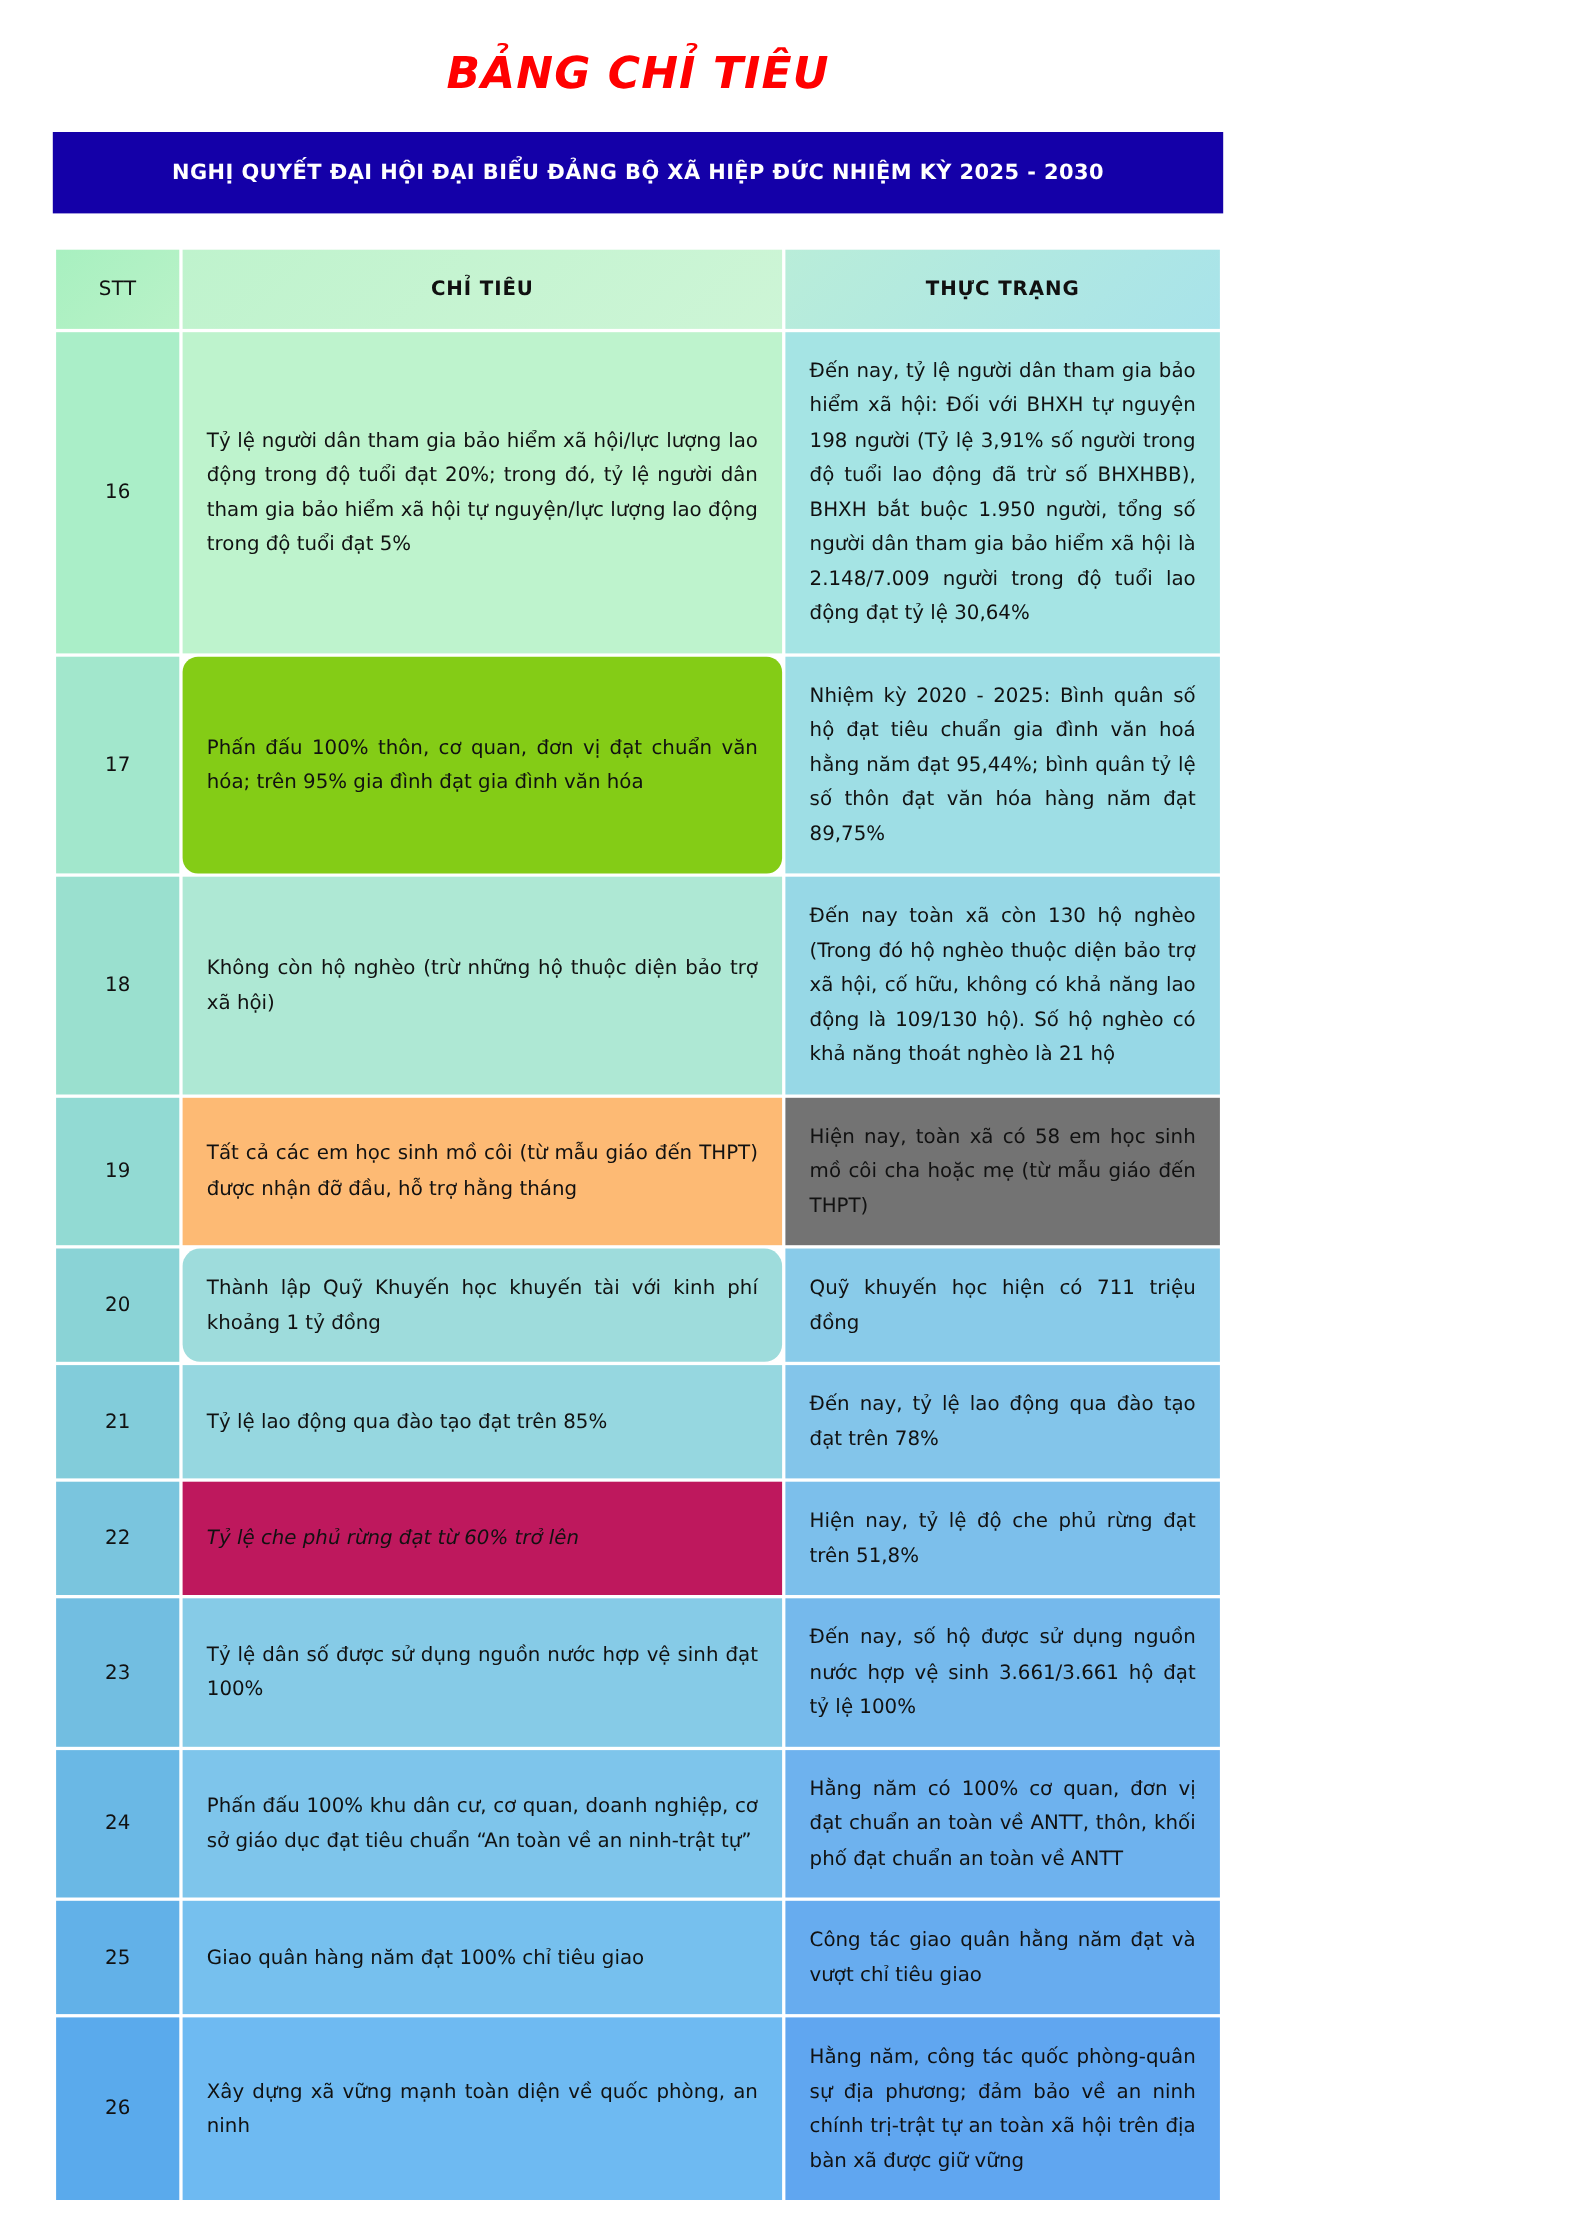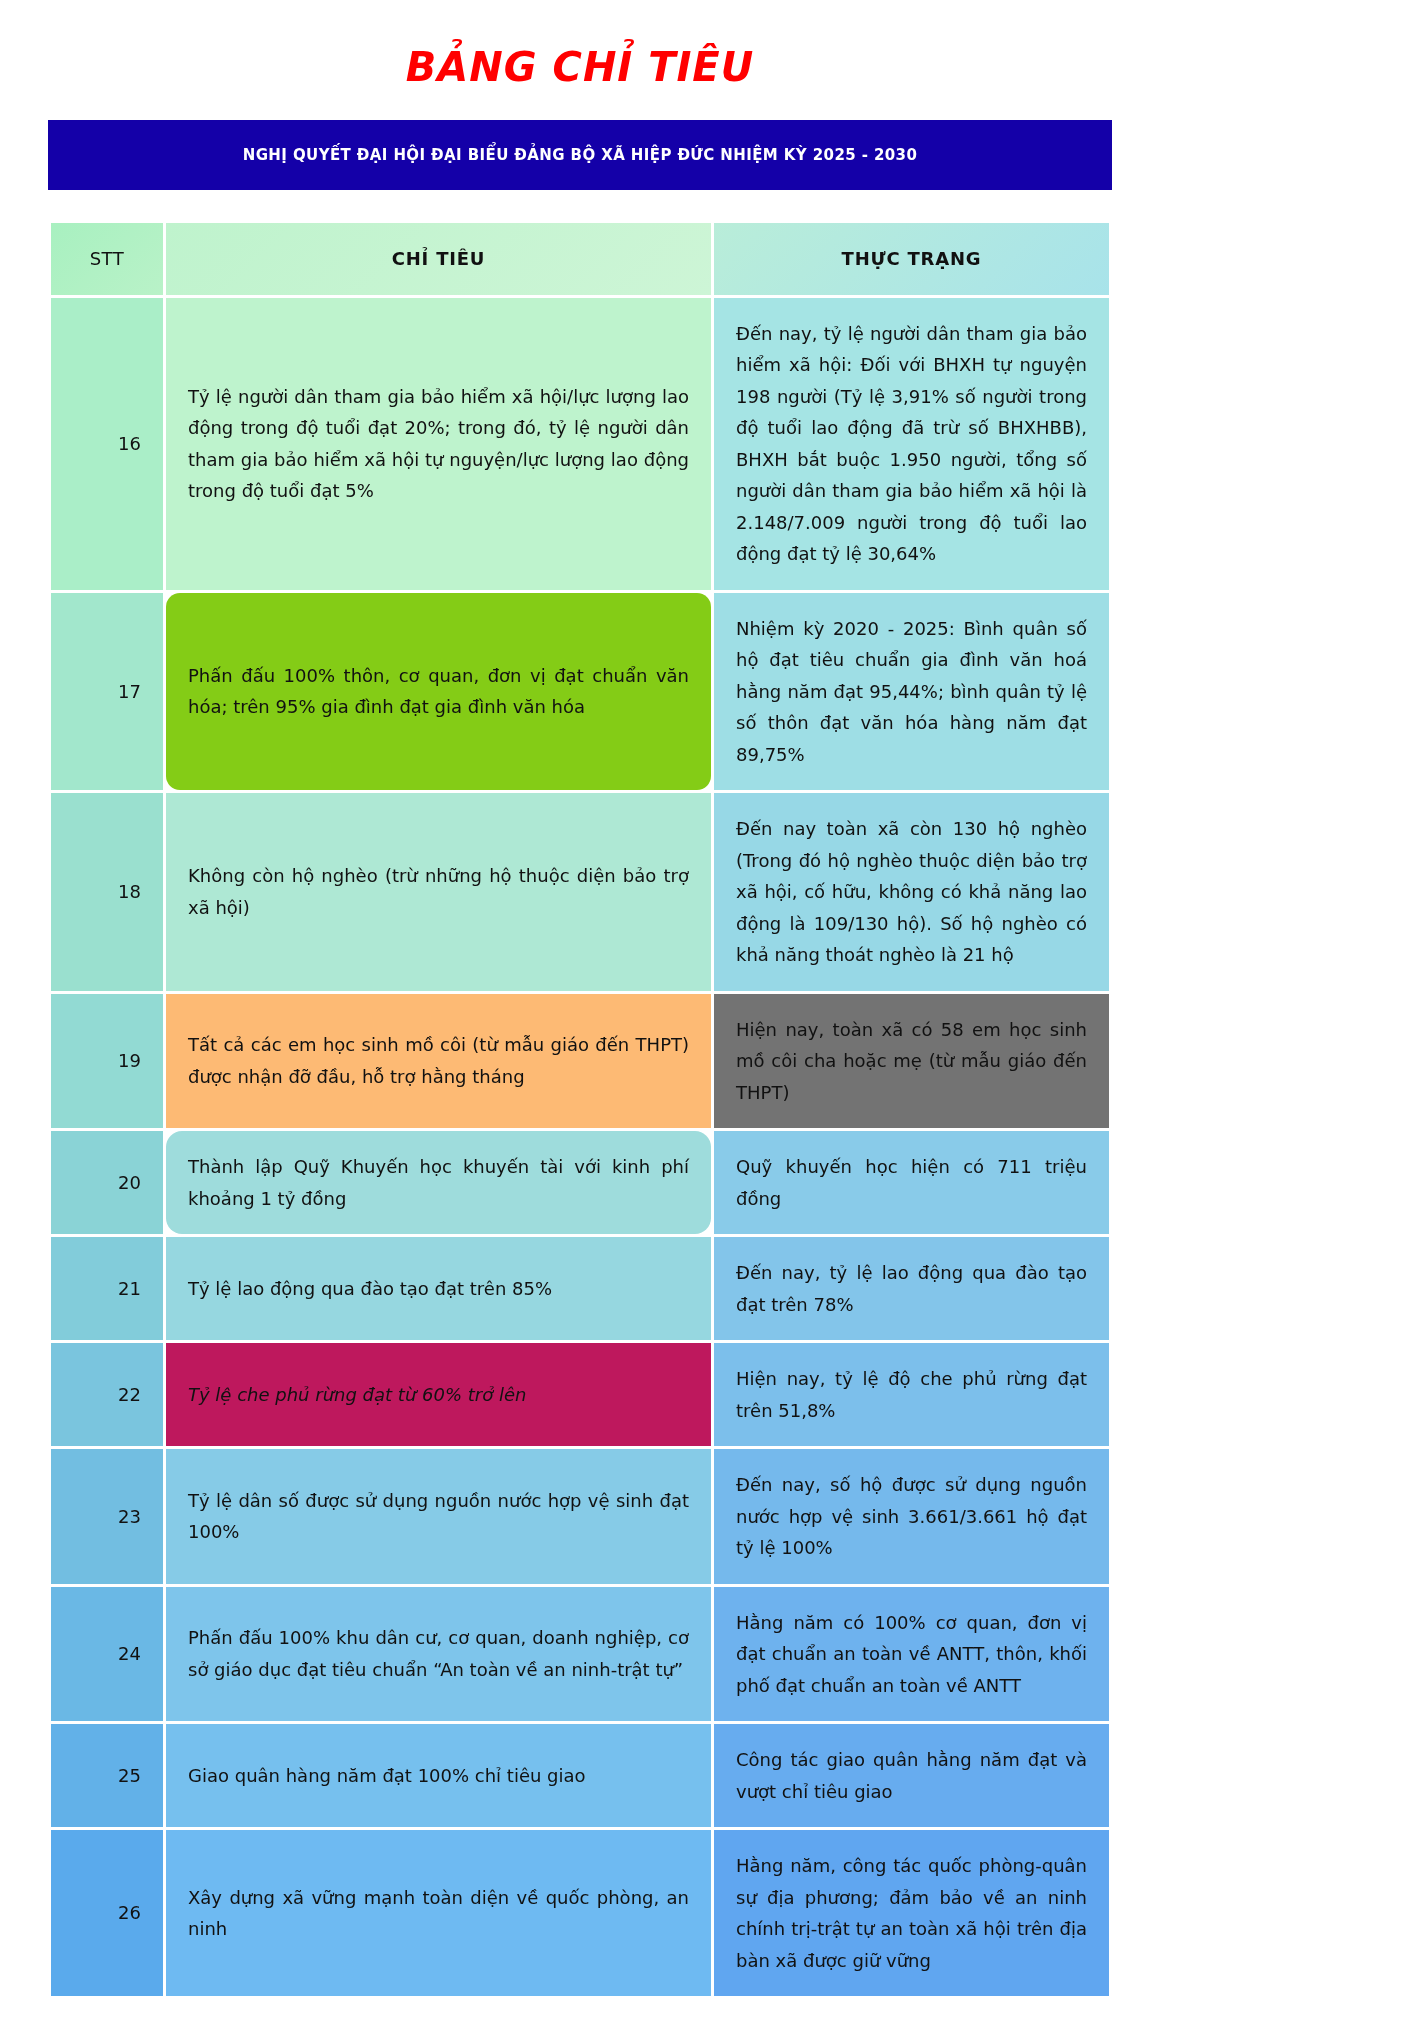--- a/index.html
+++ b/index.html
@@ -30,21 +30,21 @@
     font-style: italic;
     padding-top: 44px;
     padding-bottom: 30px;
     font-family: "DejaVu Sans", sans-serif;
   }
   .banner {
     background: #1400a8;
     color: #ffffff;
     text-align: center;
     font-weight: bold;
-    font-size: 15px;
+    font-size: 19px;
     letter-spacing: 0.4px;
     padding: 26px 10px;
     margin: 0 0 30px 0;
   }
   table.grid {
     width: 100%;
     border-collapse: separate;
     border-spacing: 3px;
     table-layout: fixed;
   }
@@ -74,21 +74,21 @@
     letter-spacing: 0.8px;
     background: linear-gradient(135deg, #bff3cd 0%, #cdf5d6 100%);
   }
   .hdr-sta {
     text-align: center;
     font-size: 19px;
     letter-spacing: 0.8px;
     background: linear-gradient(135deg, #b9edd9 0%, #a8e3ea 100%);
   }
   .cell-stt {
-    text-align: right;
+    text-align: center;
     font-size: 19px;
   }
   .cell-ind {
     text-align: justify;
     text-justify: inter-word;
   }
   .cell-sta {
     text-align: justify;
     text-justify: inter-word;
   }

